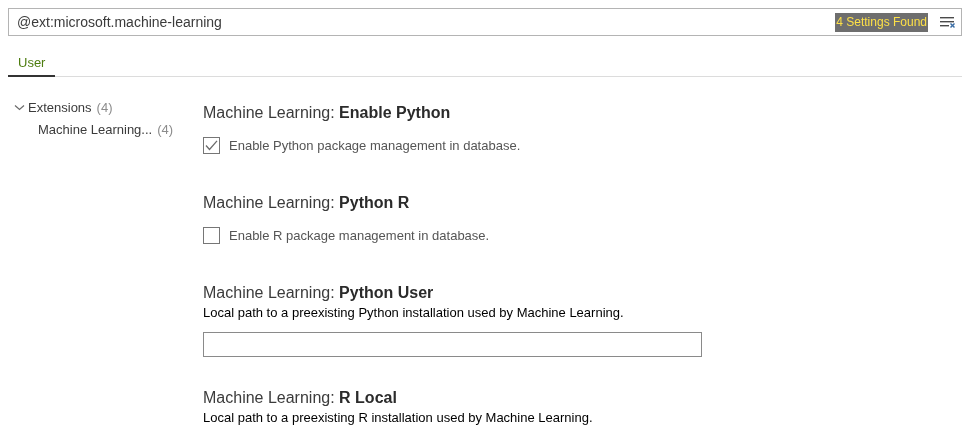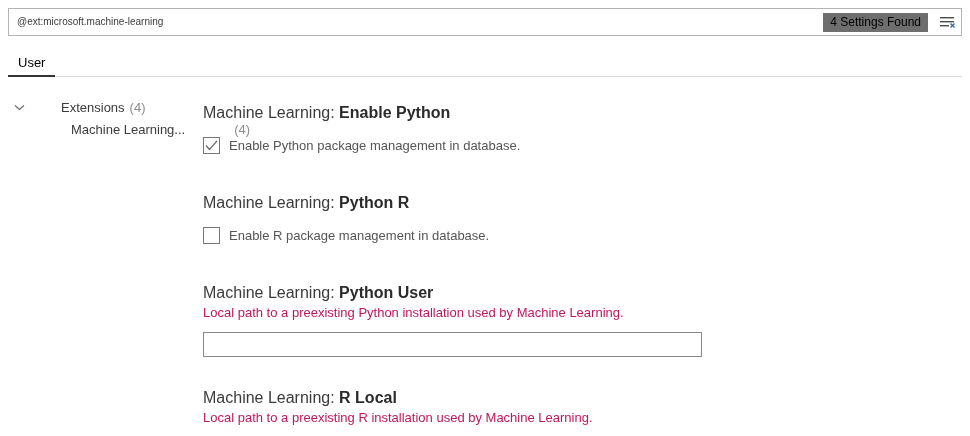--- a/index.html
+++ b/index.html
@@ -30,34 +30,34 @@
     background: #ffffff;
     display: flex;
     align-items: center;
   }
   .search-input {
     flex: 1 1 auto;
     border: 0;
     outline: none;
     background: transparent;
     font-family: "Liberation Sans", sans-serif;
-    font-size: 10px;
+    font-size: 14px;
     color: #3b3b3b;
     padding: 0 8px;
     height: 26px;
     line-height: 26px;
   }
   .search-badge {
     flex: 0 0 auto;
     background: #6e6e6e;
-    color: #000000;
+    color: #fde047;
     font-size: 12px;
     line-height: 18px;
     height: 19px;
-    padding: 0 7px;
+    padding: 0 1px;
     margin-right: 6px;
     white-space: nowrap;
   }
   .clear-filter-btn {
     flex: 0 0 auto;
     width: 26px;
     height: 26px;
     display: flex;
     align-items: center;
     justify-content: center;
@@ -77,21 +77,21 @@
   }
   .tab {
     position: absolute;
     left: 0;
     top: 0;
     height: 28px;
     padding: 0 10px 0 10px;
     display: flex;
     align-items: center;
     font-size: 13px;
-    color: #000000;
+    color: #4d7c0f;
     cursor: pointer;
   }
   .tab.active::after {
     content: "";
     position: absolute;
     left: 0;
     right: 0;
     bottom: -1px;
     height: 2px;
     background: #333333;
@@ -105,51 +105,51 @@
     width: 195px;
   }
   .toc-row {
     display: flex;
     align-items: center;
     height: 22px;
     padding-left: 12px;
     cursor: pointer;
     white-space: nowrap;
   }
-  .toc-row.child { padding-left: 38px; gap: 44px; }
+  .toc-row.child { padding-left: 38px; }
   .toc-chevron {
     width: 14px;
     height: 14px;
     display: inline-flex;
     align-items: center;
     justify-content: center;
     margin-right: 2px;
     flex: 0 0 auto;
   }
-  .toc-label { color: #3b3b3b; font-size: 13px; margin-left: 33px; }
+  .toc-label { color: #3b3b3b; font-size: 13px; }
   .toc-count { color: #8c8c8c; font-size: 13px; margin-left: 5px; }
 
   
   .settings {
     position: absolute;
     left: 203px;
     top: 104px;
     width: 520px;
   }
   .setting { position: relative; }
   .setting-title {
     font-size: 16px;
     color: #3b3b3b;
     line-height: 18px;
     margin-bottom: 2px;
   }
   .setting-title .name { font-weight: bold; color: #2b2b2b; }
   .setting-desc {
     font-size: 13px;
-    color: #be185d;
+    color: #000000;
     line-height: 18px;
   }
   .cb-line {
     display: flex;
     align-items: center;
     margin-top: 15px;
   }
   .checkbox {
     width: 17px;
     height: 17px;

